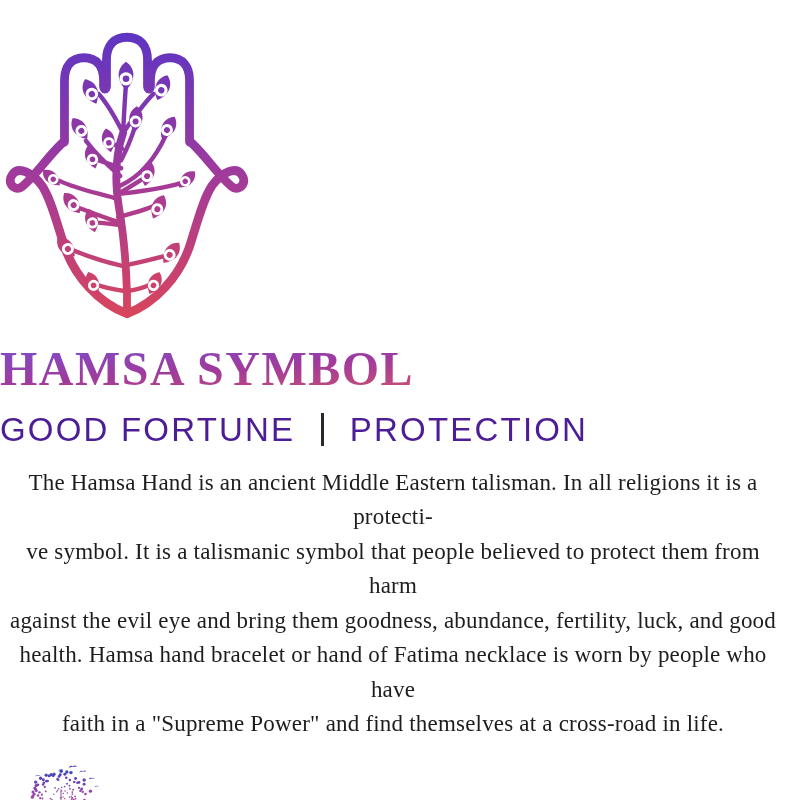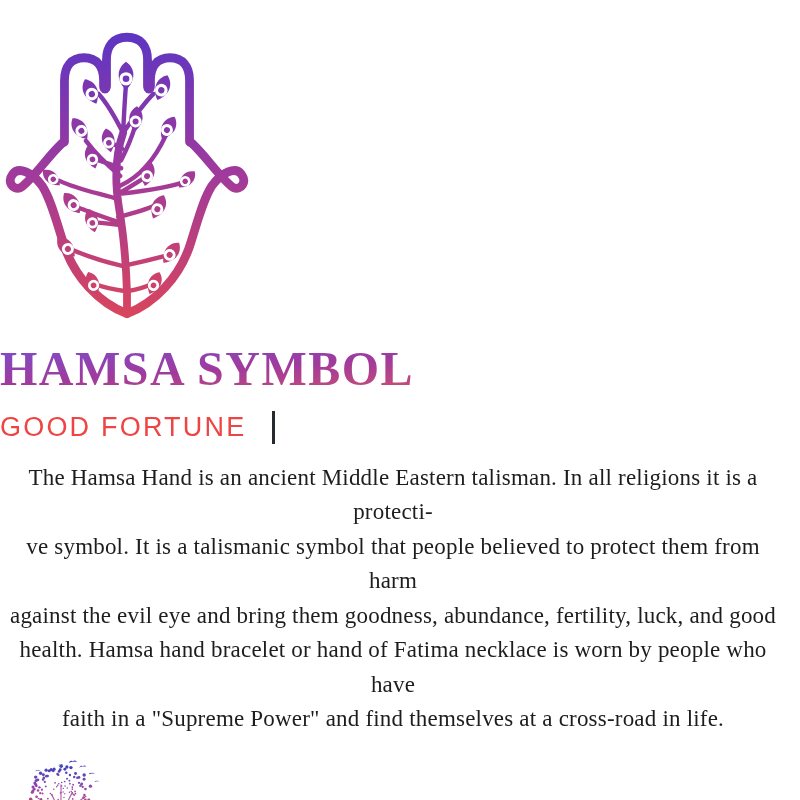--- a/index.html
+++ b/index.html
@@ -13,21 +13,21 @@
     margin:18px 0 0 0;
     font-family:"Liberation Serif",serif;
     font-weight:700;font-size:48px;line-height:1.12;letter-spacing:1.5px;
     background:linear-gradient(176deg,#7e4cc9 8%,#a845a2 52%,#c94f74 94%);
     -webkit-background-clip:text;background-clip:text;color:transparent;
     white-space:nowrap;
   }
   .subtitle{
     margin-top:15px;display:flex;align-items:center;
     font-family:"Liberation Sans",sans-serif;
-    font-size:27px;font-weight:400;letter-spacing:2.2px;color:#ef4444;
+    font-size:33px;font-weight:400;letter-spacing:2.2px;color:#4c1d95;
   }
   .subtitle .divider{width:2.5px;height:33px;background:#26292e;margin:0 26px;}
   .body-text{
     margin:17px 0 0 0;width:786px;
     text-align:center;white-space:pre-line;
     font-size:23px;line-height:34.5px;letter-spacing:0.2px;color:#1d1d1d;
   }
   .brand{margin-top:19px;display:flex;flex-direction:column;align-items:center;}
   .brand-name{
     font-family:"Liberation Sans",sans-serif;
@@ -186,20 +186,21 @@
           </g>
         </g>
     </svg>
   </div>
 
   <h1 class="title" id="title-el" style="background-image: linear-gradient(176deg, rgb(126, 76, 201) 8%, rgb(160, 58, 156) 52%, rgb(201, 79, 116) 94%);">HAMSA SYMBOL</h1>
 
   <div class="subtitle">
     <span>GOOD FORTUNE</span>
     <span class="divider"></span>
+    <span>PROTECTION</span>
   </div>
 
   <p class="body-text">The Hamsa Hand is an ancient Middle Eastern talisman. In all religions it is a protecti-
 ve symbol. It is a talismanic symbol that people believed to protect them from harm
 against the evil eye and bring them goodness, abundance, fertility, luck, and good
 health. Hamsa hand bracelet or hand of Fatima necklace is worn by people who have
 faith in a "Supreme Power" and find themselves at a cross-road in life.</p>
 
   <div class="brand">
     <svg id="logo-svg" width="96" height="92" viewBox="0 0 100 96">

